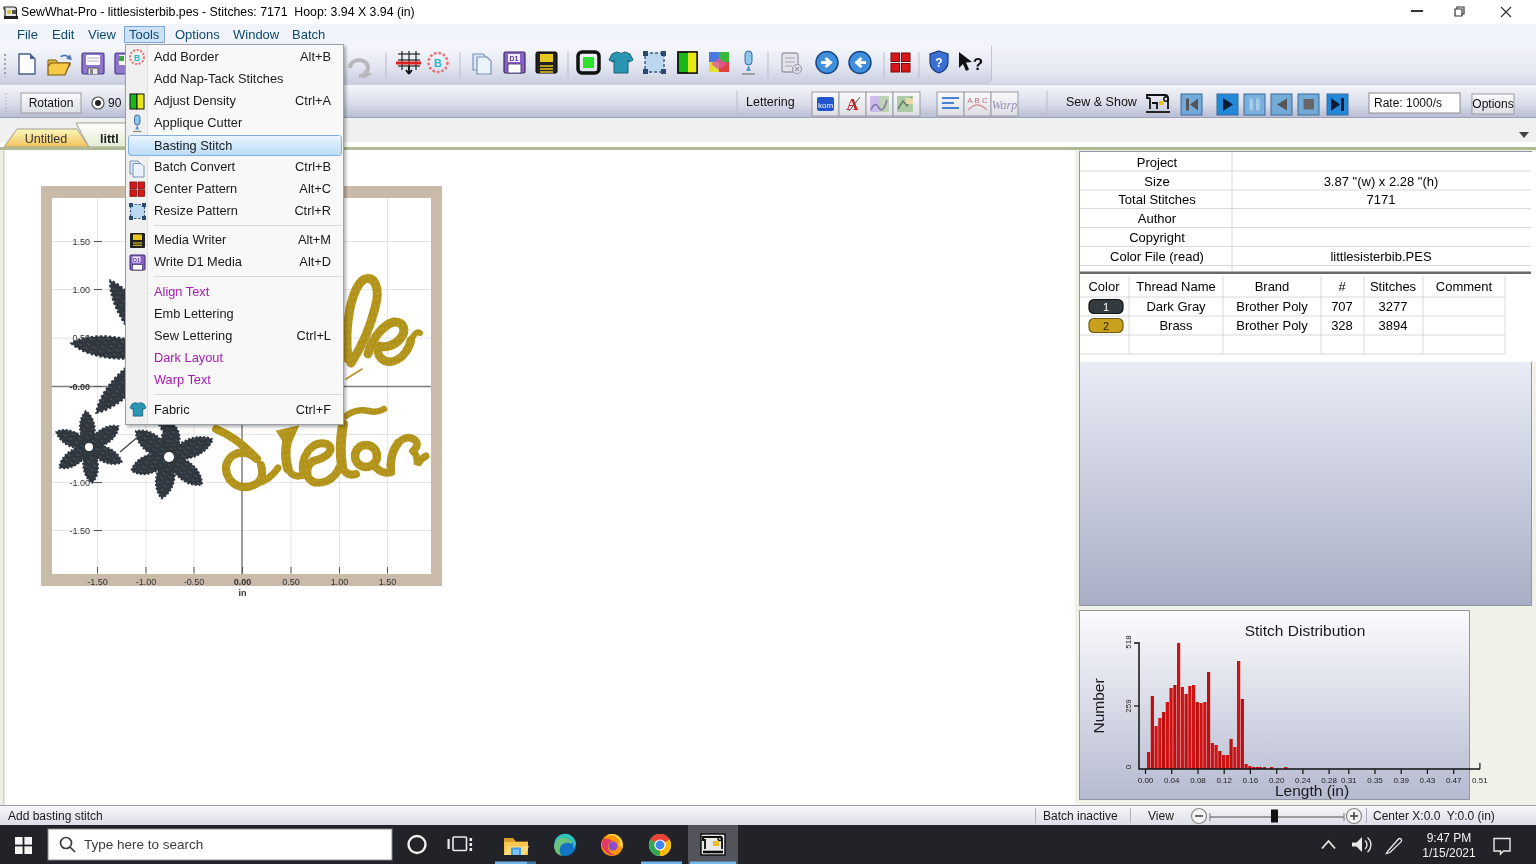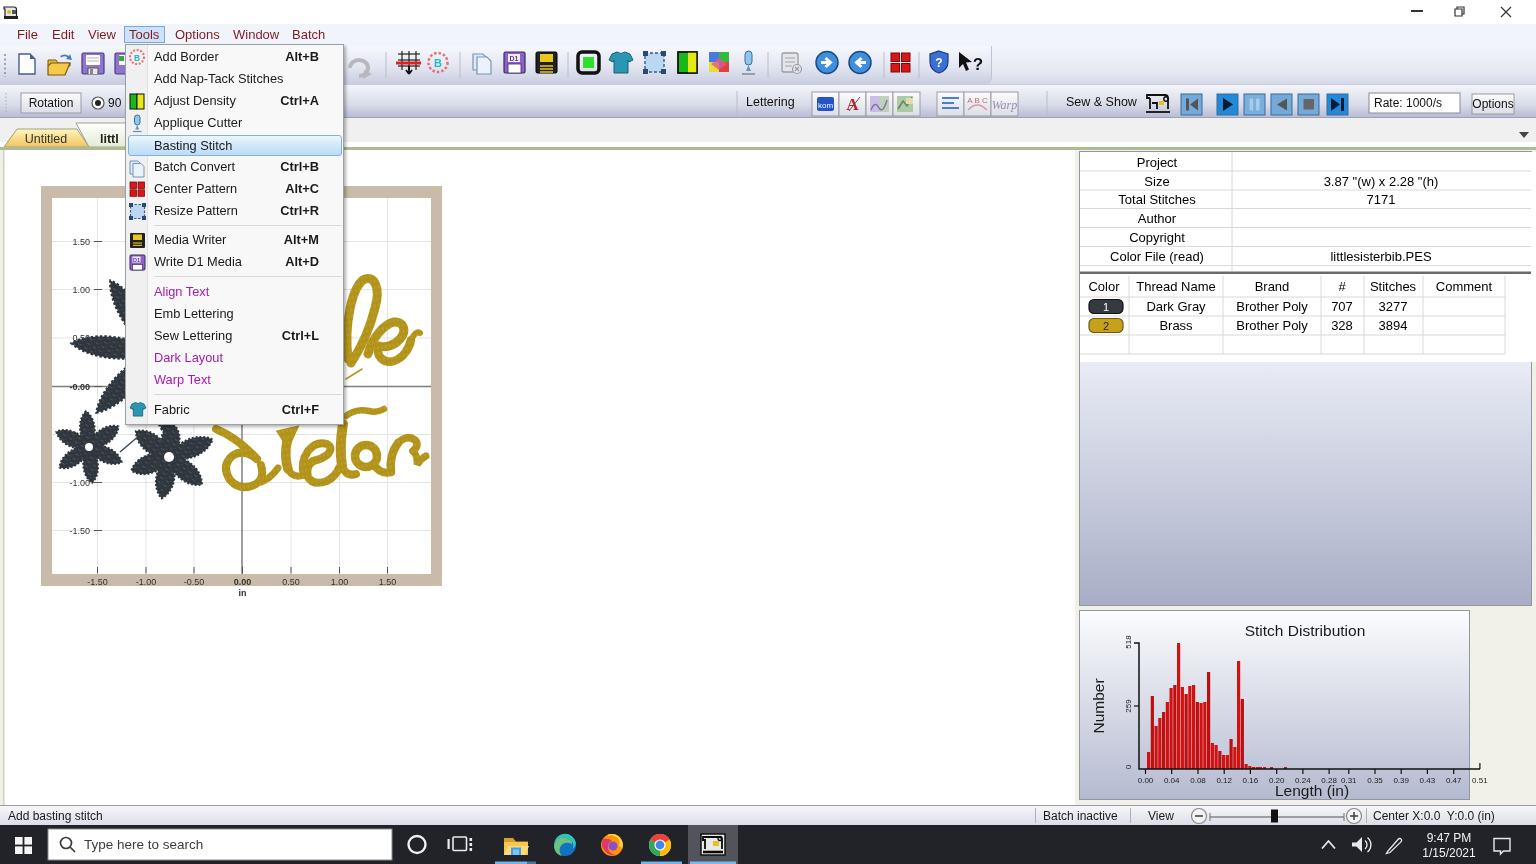--- a/index.html
+++ b/index.html
@@ -1,54 +1,55 @@
 <!DOCTYPE html>
 <html><head>
 <meta charset="utf-8">
 <style>
 * { margin:0; padding:0; box-sizing:border-box; }
 html,body { width:1536px; height:864px; overflow:hidden; }
 body { font-family:"Liberation Sans", sans-serif; position:relative; background:#fff; }
 .abs { position:absolute; }
 #titlebar { left:0; top:0; width:1536px; height:24px; background:#ffffff; }
 #titletext { left:21px; top:5px; font-size:12.3px; color:#000; }
-#menubar { left:0; top:24px; width:1536px; height:22px; background:#f1f4fb; font-size:13px; color:#7f1d1d; }
+#menubar { left:0; top:24px; width:1536px; height:22px; background:#f1f4fb; font-size:13px; color:#0c4a6e; }
 .menuitem { position:absolute; top:3px; }
 #tools-hl { left:124px; top:2px; width:41px; height:17px; background:#cde2f8; border:1px solid #7ea8d4; }
 #toolbar1 { left:0; top:46px; width:1536px; height:39px; background:linear-gradient(#f2f4fa,#e6e8f2 70%,#d5d8e7); border-bottom:1px solid #c9ccd9; }
 #toolbar1raised { left:0; top:0; width:992px; height:38px; background:linear-gradient(#f6f8fd,#e3e6f1 55%,#c8ccdf); border-right:1px solid #bfc3d2; border-radius:0 0 6px 0; }
 #toolbar2 { left:0; top:85px; width:1536px; height:33px; background:linear-gradient(#f4f5fa,#d9dce9 60%,#b9bdd4); border-bottom:1px solid #9ea2b8; }
 #tabbar { left:0; top:118px; width:1536px; height:24px; background:#f0f0f0; }
 #sageline { left:0; top:146.5px; width:1536px; height:3px; background:#aeba94; }
 #main { left:0; top:150px; width:1536px; height:655px; background:#f2f1e8; }
 #canvas { left:0; top:0; width:1075px; height:655px; background:#ffffff; border-left:3px solid #eef0e8; }
 #rightpanel { left:1075px; top:0; width:461px; height:655px; background:#f2f1e8; }
 #infobox { left:4px; top:1px; width:453px; height:455px; background:#fff; border:1px solid #8f96a4; }
 #gradarea { left:0; top:210px; width:451px; height:243px; background:linear-gradient(#e9ecf5,#a9aec6); }
 #tablearea { left:0; top:0; width:505px; height:210px; background:#fff; }
 #chartbox { left:4px; top:460px; width:391px; height:190px; background:linear-gradient(#fbfcfe,#b6bad0); border:1px solid #8f96a4; }
 #statusbar { left:0; top:805px; width:1536px; height:20px; background:linear-gradient(#f7f7fa,#dcdde8); border-top:1px solid #9a9aa8; font-size:12px; color:#1a1a1a; }
 #taskbar { left:0; top:825px; width:1536px; height:39px; background:#222329; }
 #menupopup { left:125px; top:44px; width:219px; height:381px; background:#f8f8f8; border:1px solid #9aa0a8; box-shadow:2px 2px 3px rgba(0,0,0,0.3); font-size:12.8px; color:#1a1a1a; }
 #iconcol { left:0; top:0; width:22px; height:379px; background:#f0f0f0; border-right:1px solid #e0e0e0; }
 .mi { position:absolute; left:28px; }
-.msc { position:absolute; right:24px;font-weight:bold; }
+.msc { position:absolute; right:12px; }
 .mdis { color:#a21caf; }
 .msep { position:absolute; left:28px; width:188px; height:1px; background:#d9d9d9; }
 #basthl { left:2px; top:90px; width:214px; height:21px; border:1px solid #84b0de; border-radius:3px; background:linear-gradient(#eef6fd,#d3e9fa 45%,#bcdcf6); }
 </style>
 </head>
 <body>
 <div class="abs" id="titlebar">
   <svg class="abs" style="left:3px;top:4px" width="16" height="16">
     <rect x="1" y="12" width="14" height="3" fill="#222"></rect>
     <path d="M2,12 v-7 h-1 v-2 h10 q2.5,0 2.5,2.5 v6.5" fill="#e8e8e8" stroke="#222" stroke-width="1.2"></path>
     <circle cx="6" cy="8" r="2" fill="#c8c820"></circle>
     <rect x="9" y="6" width="4" height="4" fill="#555"></rect>
   </svg>
+  <div class="abs" id="titletext">SewWhat-Pro - littlesisterbib.pes - Stitches: 7171&nbsp; Hoop: 3.94 X 3.94 (in)</div>
   <div class="abs" style="left:1411px;top:10px;width:12px;height:2px;background:#333"></div>
   <svg class="abs" style="left:1452px;top:5px" width="14" height="14">
       <path d="M3,4 h7 v7 h-7 z M5,4 v-2 h7 v7 h-2" fill="none" stroke="#333" stroke-width="1.2"></path>
     </svg>
   <svg class="abs" style="left:1499px;top:5px" width="14" height="14">
       <path d="M2,2 L12,12 M12,2 L2,12" stroke="#333" stroke-width="1.2"></path>
     </svg>
 </div>
 <div class="abs" id="menubar">
   <div class="abs" id="tools-hl"></div>

